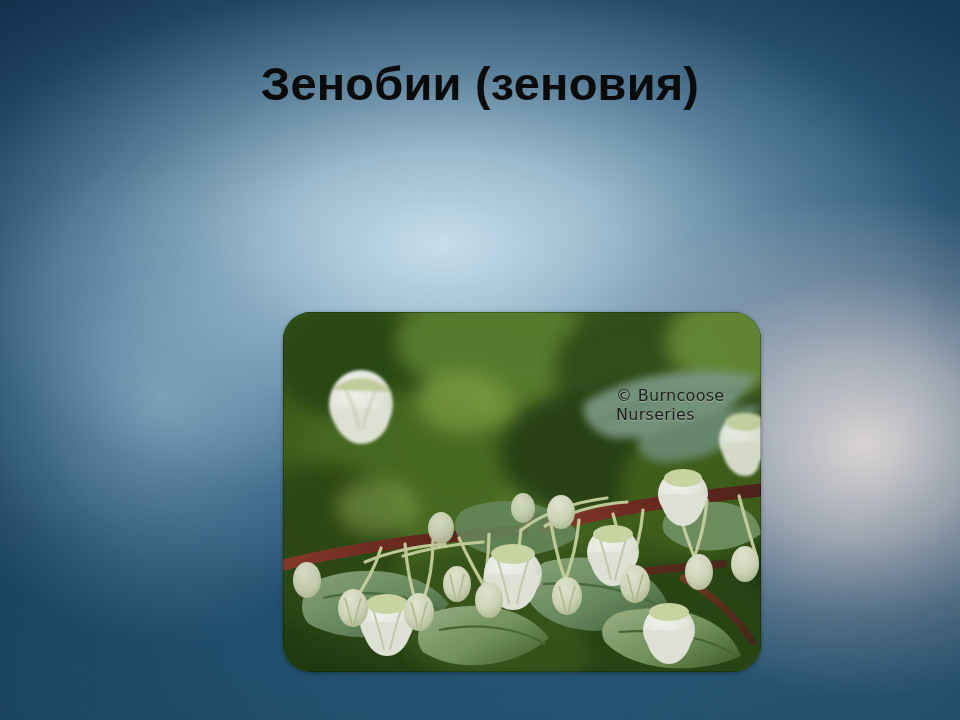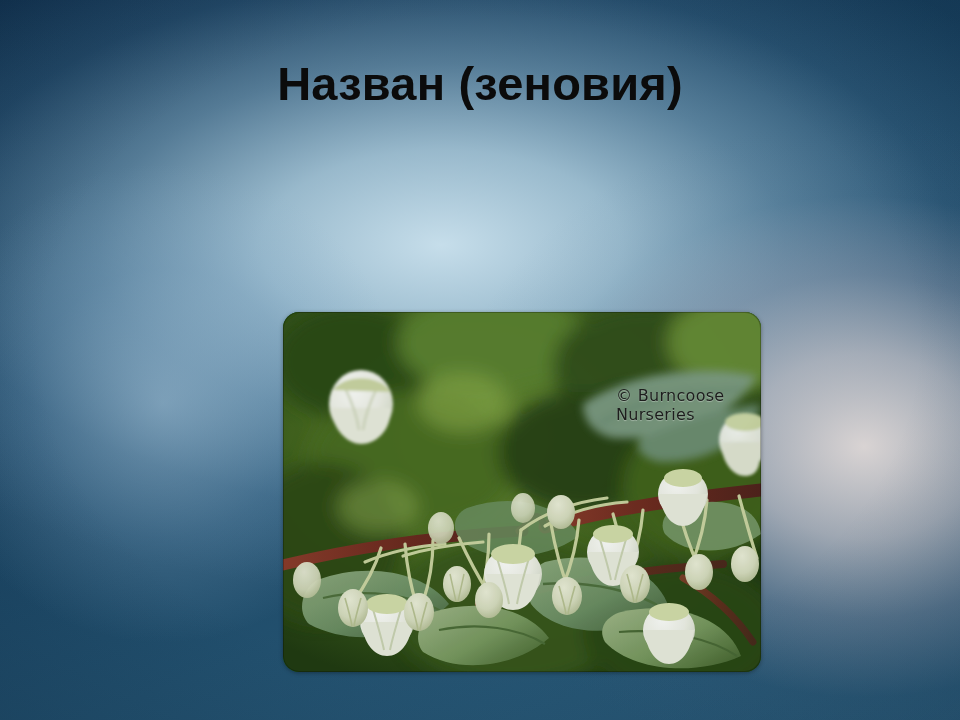--- a/index.html
+++ b/index.html
@@ -84,21 +84,21 @@
     line-height:47px;
     color:#0c0c0c;
   }
   .body-text b { font-weight:700; }
 
   
   .photo {
     position:absolute;
     left:283px; top:312px;
     width:478px; height:360px;
-    border-radius:16px;
+    border-radius:28px;
     overflow:hidden;
     background:#15803d;
     box-shadow:0 1px 4px rgba(0,0,0,0.35);
   }
   .photo svg { display:block; width:100%; height:100%; }
 
   .watermark {
     position:absolute;
     left:333px; top:74px;
     font-size:16px;
@@ -114,21 +114,21 @@
 <body>
 
 <div class="slide">
 
   <div class="bg-base"></div>
   <div class="bg-glow-1"></div>
   <div class="bg-glow-2"></div>
   <div class="bg-glow-3"></div>
   <div class="bg-vignette"></div>
 
-  <h1 class="title">Назван (зеновия)</h1>
+  <h1 class="title">Зенобии (зеновия)</h1>
 
 
   <figure class="photo">
     <svg viewBox="0 0 478 360" preserveAspectRatio="xMidYMid slice">
       <defs>
         <radialGradient id="fg1" cx="40%" cy="35%" r="70%">
           <stop offset="0%" stop-color="#6f9338"></stop>
           <stop offset="55%" stop-color="#42631f"></stop>
           <stop offset="100%" stop-color="#203a12"></stop>
         </radialGradient>

